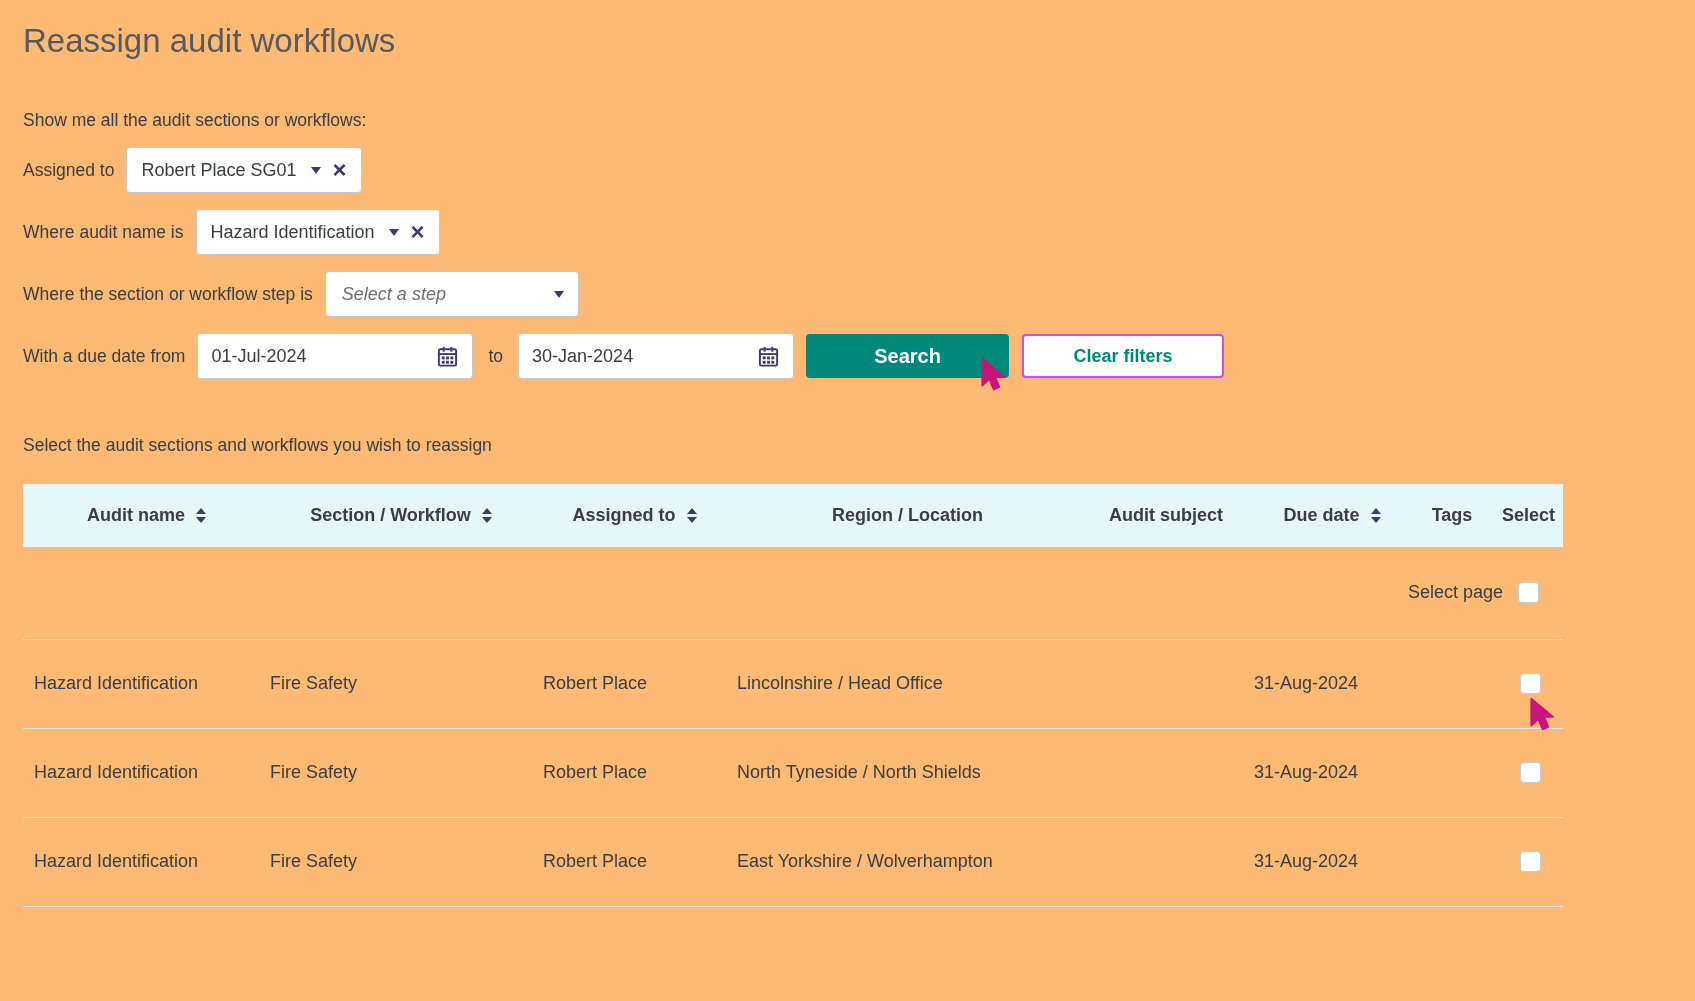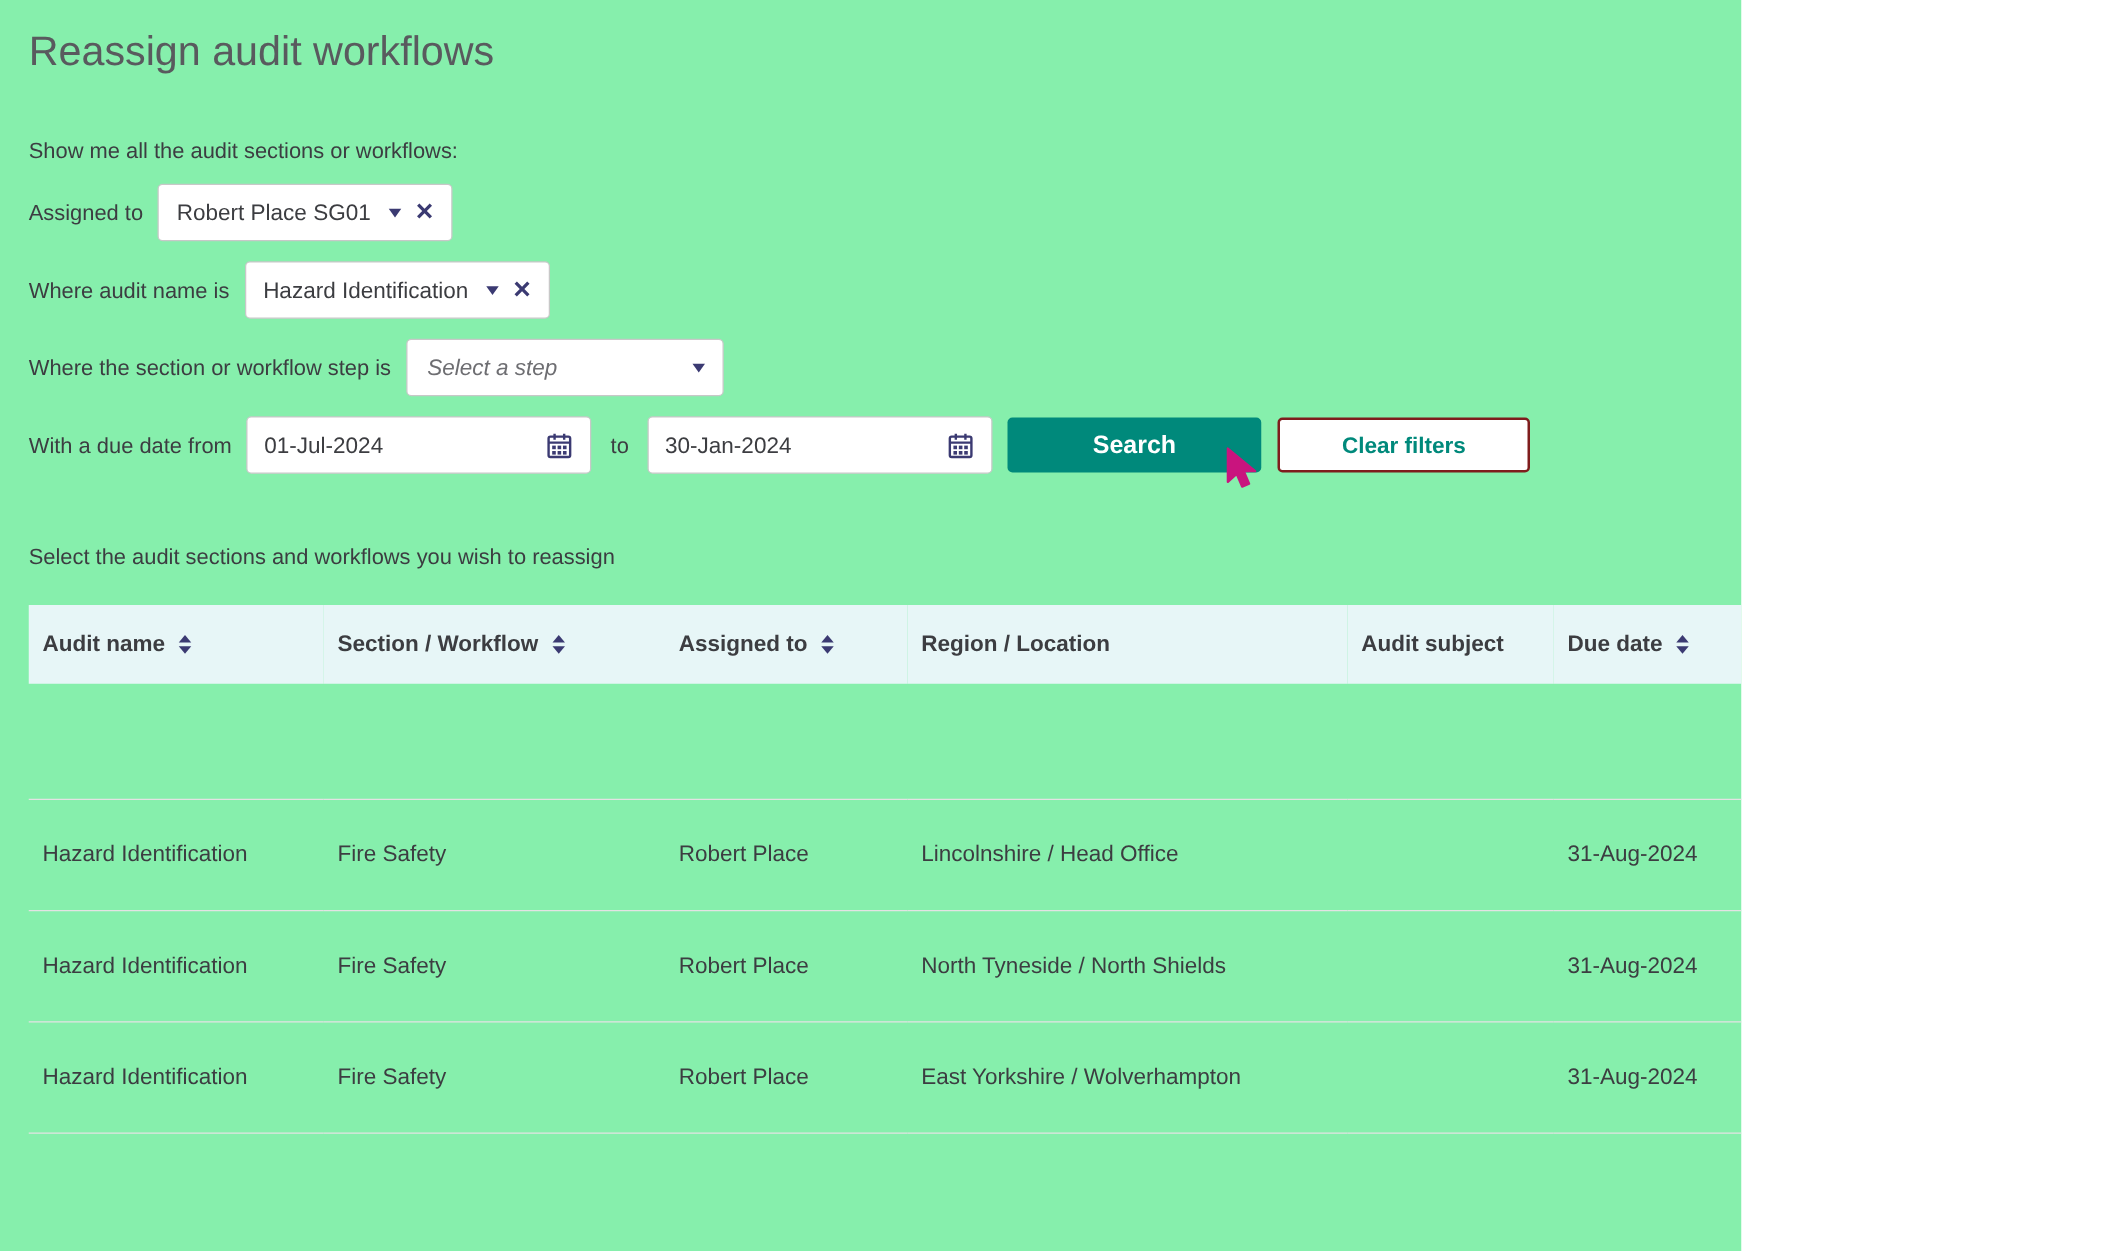--- a/index.html
+++ b/index.html
@@ -1,18 +1,18 @@
 <!DOCTYPE html>
 <html><head>
 <meta charset="utf-8">
 <style>
   * { box-sizing: border-box; }
   html,body { margin:0; padding:0; background:#fff; }
   body { font-family:"Liberation Sans", sans-serif; color:#3c3d41; }
-  .page { position:relative; width:1393px; height:1001px; background:#86efac; overflow:hidden; }
+  .page { position:relative; width:1695px; height:1001px; background:#fdba74; overflow:hidden; }
 
   .page-title { margin:0; padding:22px 0 0 23px; font-size:33px; font-weight:400; color:#595a5e; }
   .intro { margin:50px 0 16px 23px; font-size:17.5px; }
 
   .filter-row { display:flex; align-items:center; margin-left:23px; margin-top:16px; }
   .filter-label { font-size:17.5px; margin-right:12px; white-space:nowrap; }
 
   .select-box { display:inline-flex; align-items:center; height:46px; border:1px solid #c8c8c8;
     border-radius:4px; padding:0 14px; background:#fff; cursor:pointer;text-align:right; }
   .select-value { font-size:18px; margin-right:14px; white-space:nowrap; }
@@ -23,26 +23,26 @@
   .step-select { width:254px; justify-content:space-between;padding-left:16px; }
 
   .date-box { display:inline-flex; align-items:center; justify-content:space-between; width:276px; height:46px;
     border:1px solid #c8c8c8; border-radius:4px; padding:0 13px; background:#fff; cursor:text; }
   .date-value { font-size:18px; }
   .to-label { font-size:17.5px; margin:0 15px; }
 
   .btn-search { width:203px; height:44px; margin-left:12px; background:#00897b; color:#fff; border:none;
     border-radius:4px; font-size:20px; font-weight:700; font-family:inherit; cursor:pointer; }
   .btn-clear { width:202px; height:44px; margin-left:13px; background:#fff; color:#00897b;
-    border:2px solid #7f1d1d; border-radius:4px; font-size:18px; font-weight:700; font-family:inherit; cursor:pointer; }
+    border:2px solid #d946ef; border-radius:4px; font-size:18px; font-weight:700; font-family:inherit; cursor:pointer; }
 
   .table-intro { margin:56px 0 0 23px; font-size:17.5px; }
 
   table.audit-table { margin:28px 0 0 23px; width:1540px; border-collapse:collapse; table-layout:fixed; }
-  .audit-table thead th { height:63px; background:#e7f6f7; text-align:left; vertical-align:middle;
+  .audit-table thead th { height:63px; background:#e7f6f7; text-align:center; vertical-align:middle;
     font-size:18px; font-weight:700; color:#3c3d41; padding:0 0 0 11px; }
   .th-inner { display:inline-flex; align-items:center; gap:11px; }
   .sort-icon { display:inline-flex; flex-direction:column; gap:3px; cursor:pointer; }
   .sort-up { width:0; height:0; border-left:5.5px solid transparent; border-right:5.5px solid transparent;
     border-bottom:6.5px solid #3b3a72; }
   .sort-down { width:0; height:0; border-left:5.5px solid transparent; border-right:5.5px solid transparent;
     border-top:6.5px solid #3b3a72; }
 
   .audit-table td { font-size:18px; color:#3c3d41; padding:0 0 0 11px; vertical-align:middle; }
   tr.select-page-row td { height:92px; border-bottom:1px solid #e3e3e3; }

